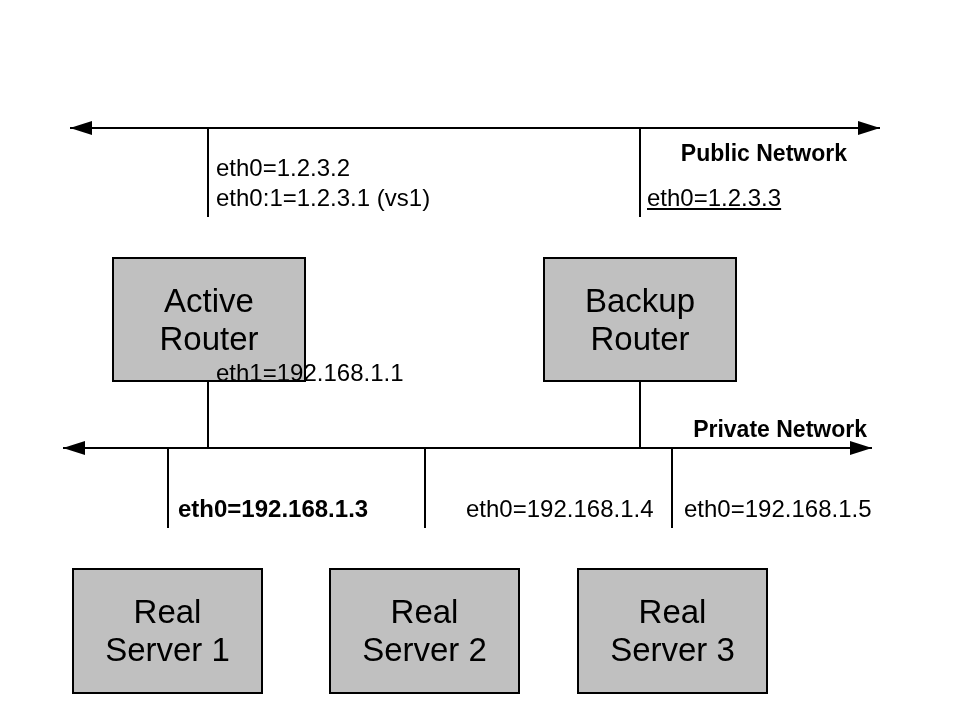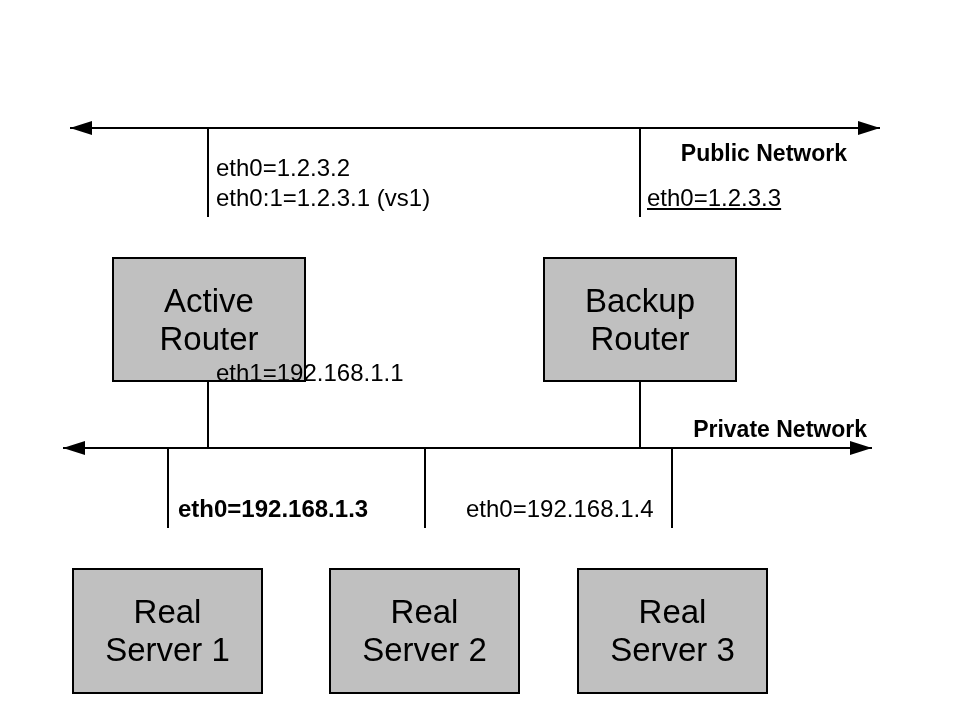--- a/index.html
+++ b/index.html
@@ -106,14 +106,15 @@
 Server 2</div>
   <div class="node" id="node-rs3">Real
 Server 3</div>
 
   <div class="iface-label" id="lbl-active-eth0">eth0=1.2.3.2</div>
   <div class="iface-label" id="lbl-active-eth0-alias">eth0:1=1.2.3.1 (vs1)</div>
   <div class="iface-label" id="lbl-backup-eth0">eth0=1.2.3.3</div>
   <div class="iface-label" id="lbl-active-eth1">eth1=192.168.1.1</div>
   <div class="iface-label" id="lbl-rs1-eth0">eth0=192.168.1.3</div>
   <div class="iface-label" id="lbl-rs2-eth0">eth0=192.168.1.4</div>
+  <div class="iface-label" id="lbl-rs3-eth0">eth0=192.168.1.5</div>
 
 </div>
 
 </body></html>

